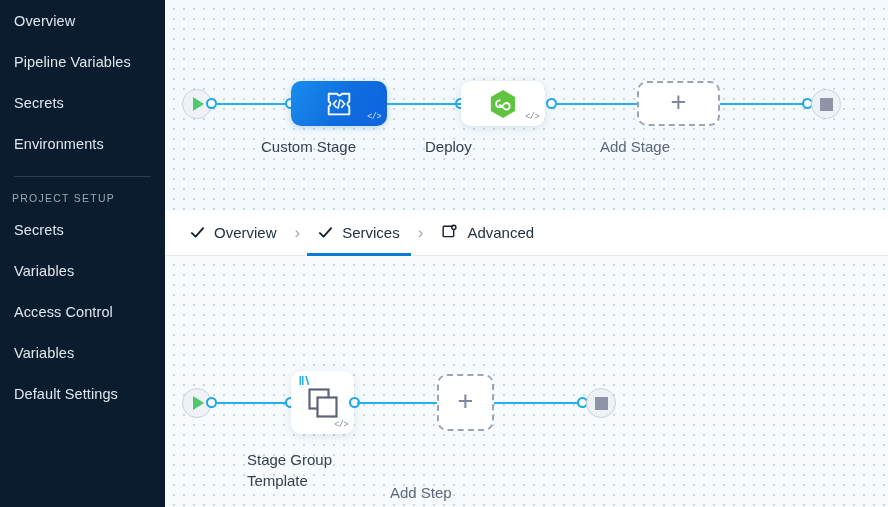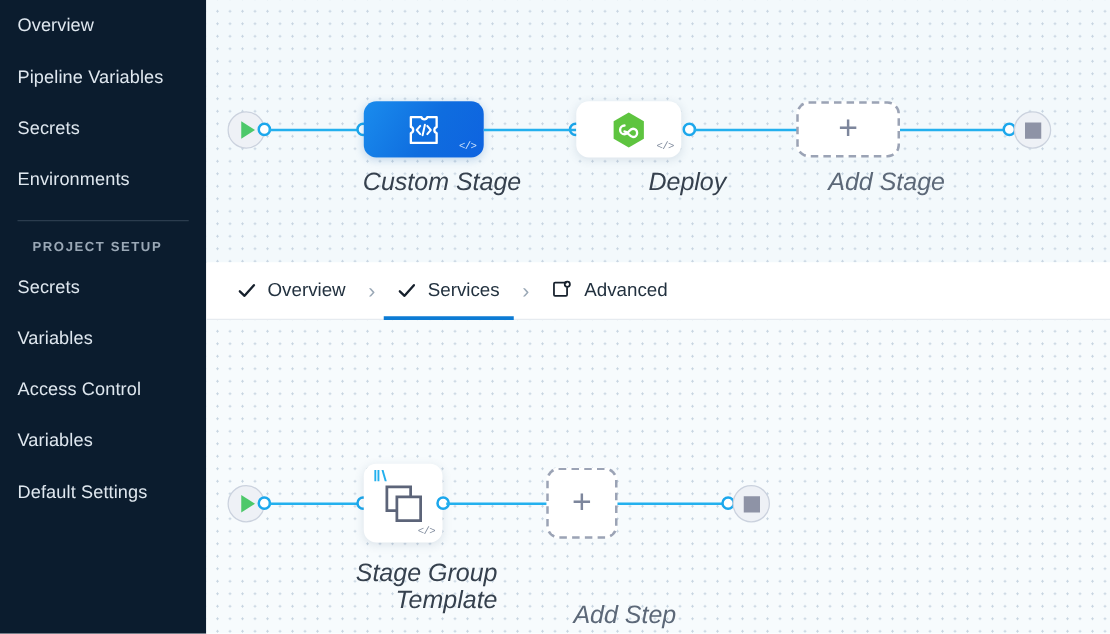--- a/index.html
+++ b/index.html
@@ -31,22 +31,22 @@
   }
   .nav-item.active { background: #0c63ad; color: #ffffff; }
   .nav-divider {
     height: 1px; background: #2b3c4e;
     margin: 12px 14px 10px 14px;
   }
   .nav-section-label {
     color: #9aa8b6;
     font-size: 10.5px;
     letter-spacing: 1.25px;
-    font-weight: 700;
-    padding-left: 26px;
+    font-weight: 400;
+    padding-left: 12px;
     height: 22px;
     display: flex; align-items: center;
   }
 
   
   #main { flex: 1 1 auto; position: relative; height: 507px; }
 
   .canvas {
     position: absolute; left: 0; right: 0;
     background-color: #f3f9fc;
@@ -140,26 +140,25 @@
     border: 2px dashed #9ba3b5;
     border-radius: 10px;
   }
   .plus-glyph {
     color: #7d869c; font-size: 27px; font-weight: 300;
     line-height: 1;
     margin-top: -2px;
   }
   .node-label {
     position: absolute;
-    text-align: right;
-    font-size: 20px;
+    text-align: left;
+    font-size: 15px;
     color: #36414e;
     line-height: 21px;
     white-space: pre-line;
-    font-style: italic;
   }
   .node-label.muted { color: #5c6878; }
 
   .code-badge {
     position: absolute;
     right: 6px; bottom: 4px;
     font-size: 8.5px;
     color: #7f8a9c;
     font-family: "Liberation Mono", monospace;
     letter-spacing: -.5px;

